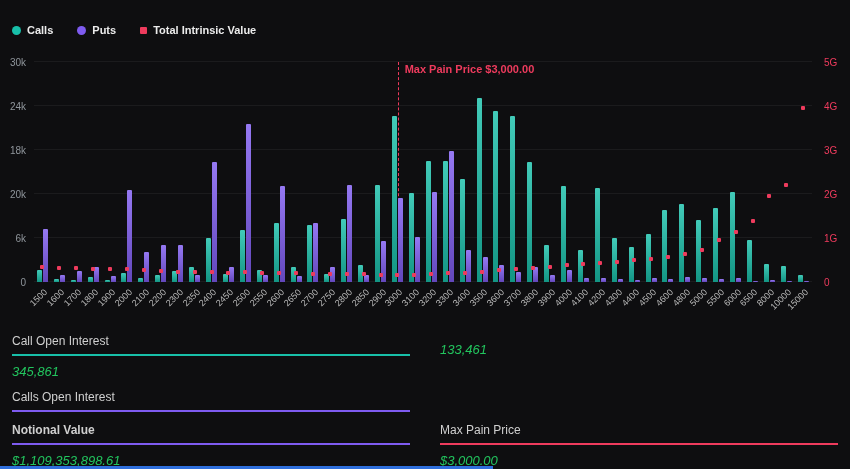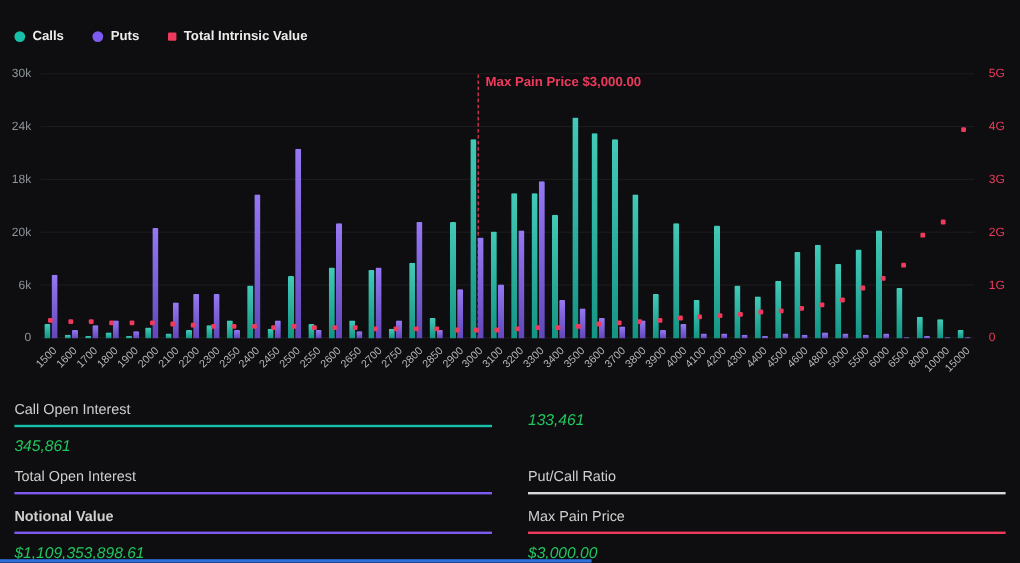--- a/index.html
+++ b/index.html
@@ -466,24 +466,23 @@
 
 <div class="stats">
   <div class="stat">
     <div class="stat-label" style="border-bottom-color: rgb(24, 191, 169);">Call Open Interest</div>
     <div class="stat-value">345,861</div>
   </div>
   <div class="stat">
     <div class="stat-value">133,461</div>
   </div>
   <div class="stat">
-    <div class="stat-label" style="border-bottom-color: rgb(126, 91, 240);">Total Open Interest</div>
-  </div>
-  <div class="stat">
-    <div class="stat-label" style="border-bottom-color: rgb(217, 217, 217);">Put/Call Ratio</div>
+    <div class="stat-label" style="border-bottom-color: rgb(126, 91, 240);">Calls Open Interest</div>
+  </div>
+  <div class="stat">
   </div>
   <div class="stat">
     <div class="stat-label" style="border-bottom-color: rgb(126, 91, 240); font-weight: bold;">Notional Value</div>
     <div class="stat-value">$1,109,353,898.61</div>
   </div>
   <div class="stat">
     <div class="stat-label" style="border-bottom-color: rgb(238, 59, 93);">Max Pain Price</div>
     <div class="stat-value">$3,000.00</div>
   </div>
 </div>

